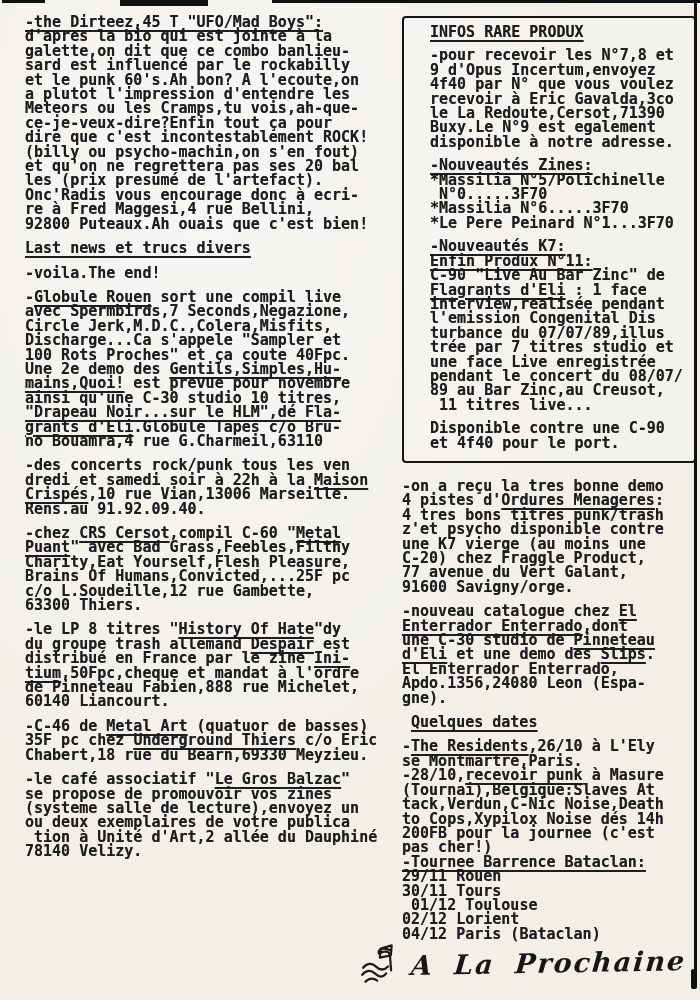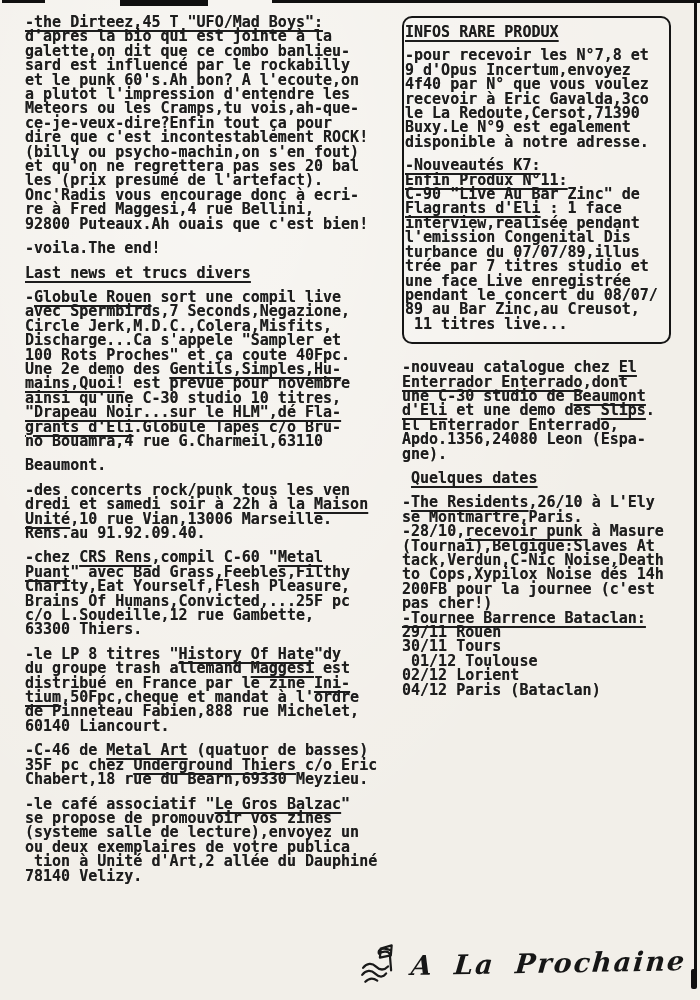--- a/index.html
+++ b/index.html
@@ -25,22 +25,22 @@
   }
   p.t u, .heading{
     text-decoration:underline;
     text-decoration-thickness:1.6px;
     text-underline-offset:2.5px;
   }
   .heading{margin-bottom:9px;}
   .indent{padding-left:9px;}
   .tight{margin-bottom:5px;}
   .infos-box{
-    border:2.5px solid #151515;border-radius:10px;
-    padding:7px 6px 11px 1px;
+    border:2.5px solid #151515;border-radius:4px;
+    padding:7px 6px 11px 26px;
     margin:0 0 16px 0;
     width:258px;
     background:rgba(255,255,255,0.18);
   }
   .infos-box p.t{margin-bottom:9px;}
   .infos-box p.t:last-child{margin-bottom:0;}
   .closing{
     position:absolute;left:358px;top:941px;width:336px;
     display:flex;align-items:center;gap:7px;
     transform:rotate(-1deg);
@@ -80,46 +80,45 @@
 a plutot l'impression d'entendre les
 Meteors ou les Cramps,tu vois,ah-que-
 ce-je-veux-dire?Enfin tout ça pour
 dire que c'est incontestablement ROCK!
 (billy ou psycho-machin,on s'en fout)
 et qu'on ne regrettera pas ses 20 bal
 les (prix presumé de l'artefact).
 Onc'Radis vous encourage donc à ecri-
 re à Fred Maggesi,4 rue Bellini,
 92800 Puteaux.Ah ouais que c'est bien!</p>
+    <p class="t heading">Last news et trucs divers</p>
     <p class="t">-voila.The end!</p>
-    <p class="t heading">Last news et trucs divers</p>
     <p class="t tight">-<u>Globule Rouen</u> sort une compil live
 avec Spermbirds,7 Seconds,Negazione,
 Circle Jerk,M.D.C.,Colera,Misfits,
 Discharge...Ca s'appele "Sampler et
 100 Rots Proches" et ça coute 40Fpc.
 Une 2e demo des <u>Gentils,Simples,Hu-</u>
 <u>mains,Quoi!</u> est prevue pour novembre
 ainsi qu'une C-30 studio 10 titres,
 <u>"Drapeau Noir...sur le HLM",dé Fla-</u>
 <u>grants d'Eli</u>.Globule Tapes c/o Bru-
 no Bouamra,4 rue G.Charmeil,63110</p>
-    <p class="t">Beaumont.</p>
     <p class="t">-des concerts rock/punk tous les ven
 dredi et samedi soir à 22h à la <u>Maison</u>
-<u>Unité</u>,10 rue Vian,13006 Marseille.
+<u>Crispés</u>,10 rue Vian,13006 Marseille.
 Rens.au 91.92.09.40.</p>
-    <p class="t">-chez <u>CRS Rens</u>,compil C-60 "<u>Metal</u>
+    <p class="t">-chez <u>CRS Cersot</u>,compil C-60 "<u>Metal</u>
 <u>Puant</u>" avec Bad Grass,Feebles,Filthy
 Charity,Eat Yourself,Flesh Pleasure,
 Brains Of Humans,Convicted,...25F pc
 c/o L.Soudeille,12 rue Gambette,
 63300 Thiers.</p>
     <p class="t">-le LP 8 titres "<u>History Of Hate</u>"dy
-du groupe trash allemand <u>Maggesi</u> est
+du groupe trash allemand <u>Despair</u> est
 distribué en France par le zine <u>Ini-</u>
 <u>tium</u>,50Fpc,cheque et mandat à l'ordre
 de Pinneteau Fabien,888 rue Michelet,
 60140 Liancourt.</p>
     <p class="t">-C-46 de <u>Metal Art</u> (quatuor de basses)
 35F pc chez <u>Underground Thiers</u> c/o Eric
 Chabert,18 rue du Bearn,69330 Meyzieu.</p>
     <p class="t">-le café associatif "<u>Le Gros Balzac</u>"
 se propose de promouvoir vos zines
 (systeme salle de lecture),envoyez un
@@ -131,36 +130,51 @@
   <div class="col col-right">
     <div class="infos-box">
       <p class="t heading">INFOS RARE PRODUX</p>
       <p class="t">-pour recevoir les N°7,8 et
 9 d'Opus Incertum,envoyez
 4f40 par N° que vous voulez
 recevoir à Eric Gavalda,3co
 le La Redoute,Cersot,71390
 Buxy.Le N°9 est egalement
 disponible à notre adresse.</p>
+      <p class="t"><u>-Nouveautés Zines:</u>
+*Massilia N°5/Polichinelle
+ N°0.....3F70
+*Massilia N°6.....3F70
+*Le Pere Peinard N°1...3F70</p>
       <p class="t"><u>-Nouveautés K7:</u>
 <u>Enfin Produx N°11:</u>
 C-90 "Live Au Bar Zinc" de
 <u>Flagrants d'Eli</u> : 1 face
 interview,realisée pendant
 l'emission Congenital Dis
 turbance du 07/07/89,illus
 trée par 7 titres studio et
 une face Live enregistrée
 pendant le concert du 08/07/
 89 au Bar Zinc,au Creusot,
  11 titres live...</p>
+      <p class="t">Disponible contre une C-90
+et 4f40 pour le port.</p>
     </div>
+    <p class="t">-on a reçu la tres bonne demo
+4 pistes d'<u>Ordures Menageres</u>:
+4 tres bons titres punk/trash
+z'et psycho disponible contre
+une K7 vierge (au moins une
+C-20) chez Fraggle Product,
+77 avenue du Vert Galant,
+91600 Savigny/orge.</p>
     <p class="t">-nouveau catalogue chez <u>El</u>
 <u>Enterrador Enterrado</u>,dont
-une C-30 studio de <u>Beaumont</u>
+une C-30 studio de <u>Pinneteau</u>
 <u>d'Eli</u> et une demo des <u>Slips</u>.
 El Enterrador Enterrado,
 Apdo.1356,24080 Leon (Espa-
 gne).</p>
     <p class="t heading indent">Quelques dates</p>
     <p class="t">-<u>The Residents</u>,26/10 à L'Ely
 se Montmartre,Paris.
 -28/10,<u>recevoir punk</u> à Masure
 (Tournai),Belgique:Slaves At
 tack,Verdun,C-Nic Noise,Death

